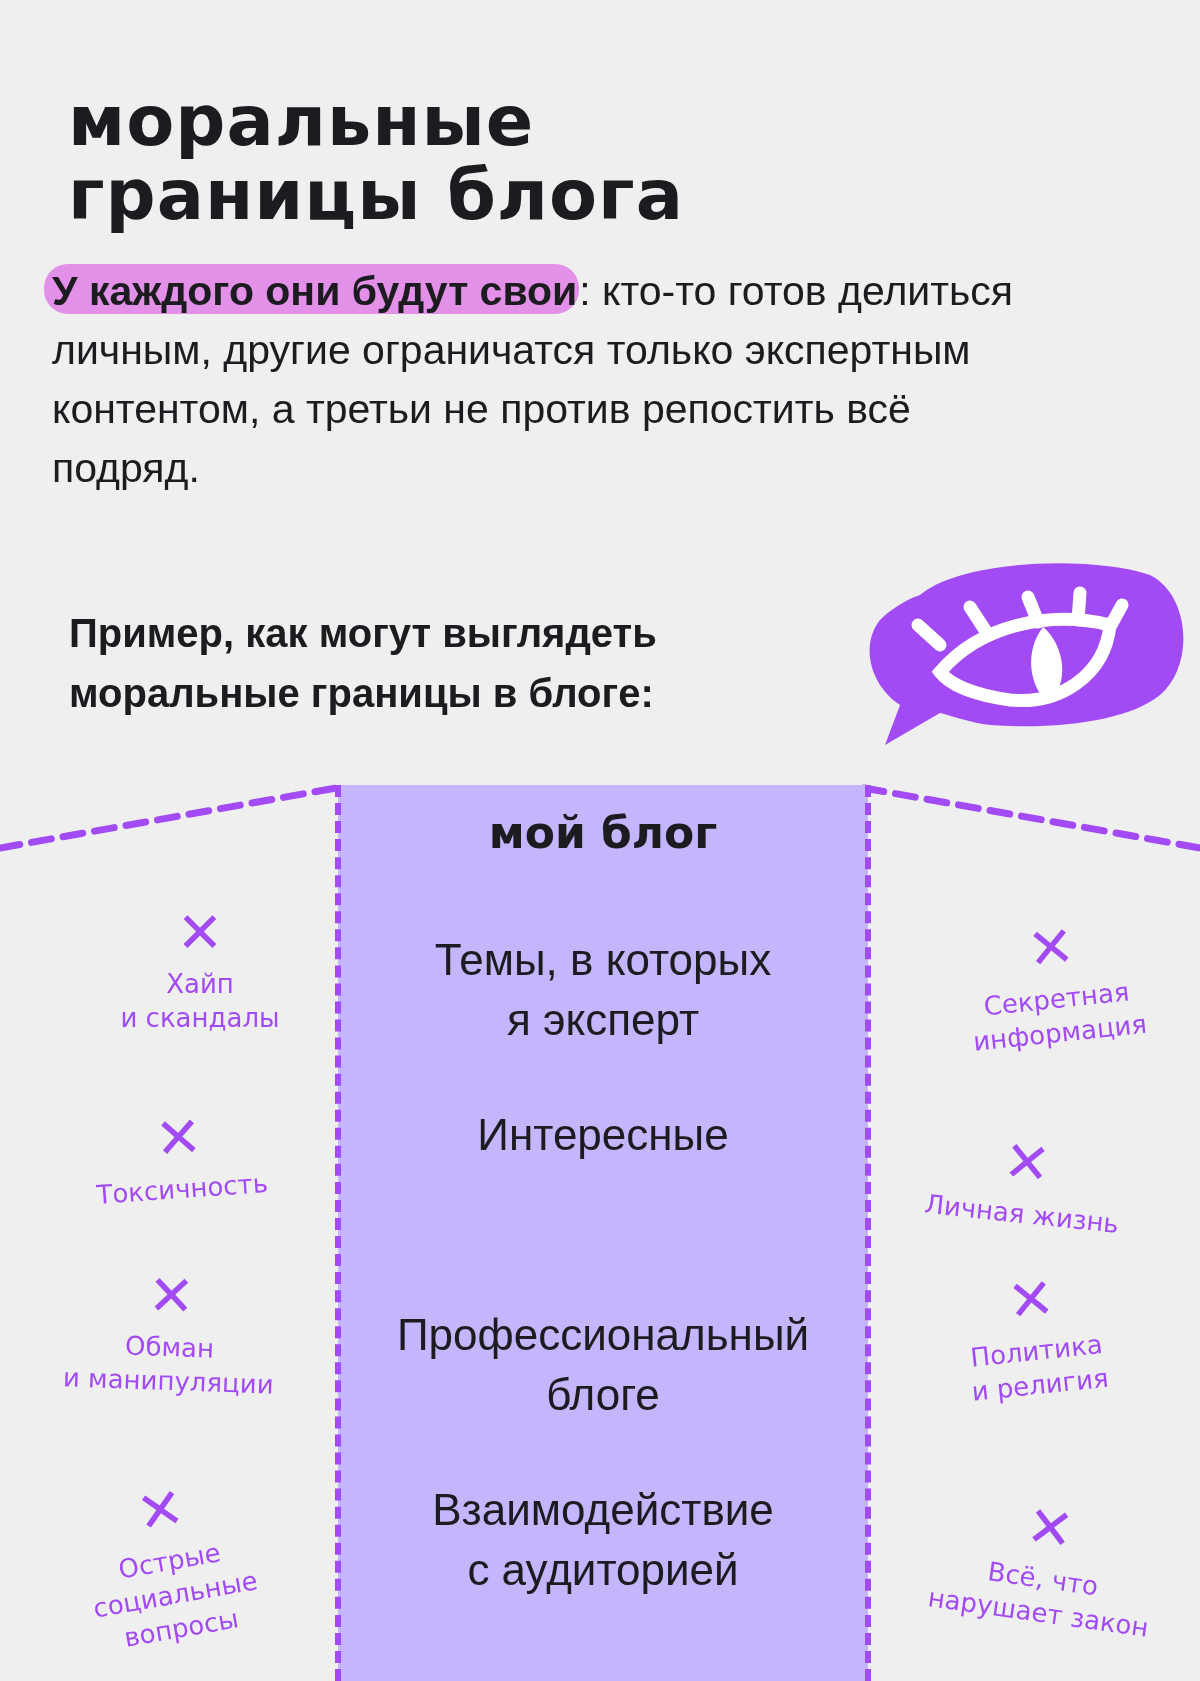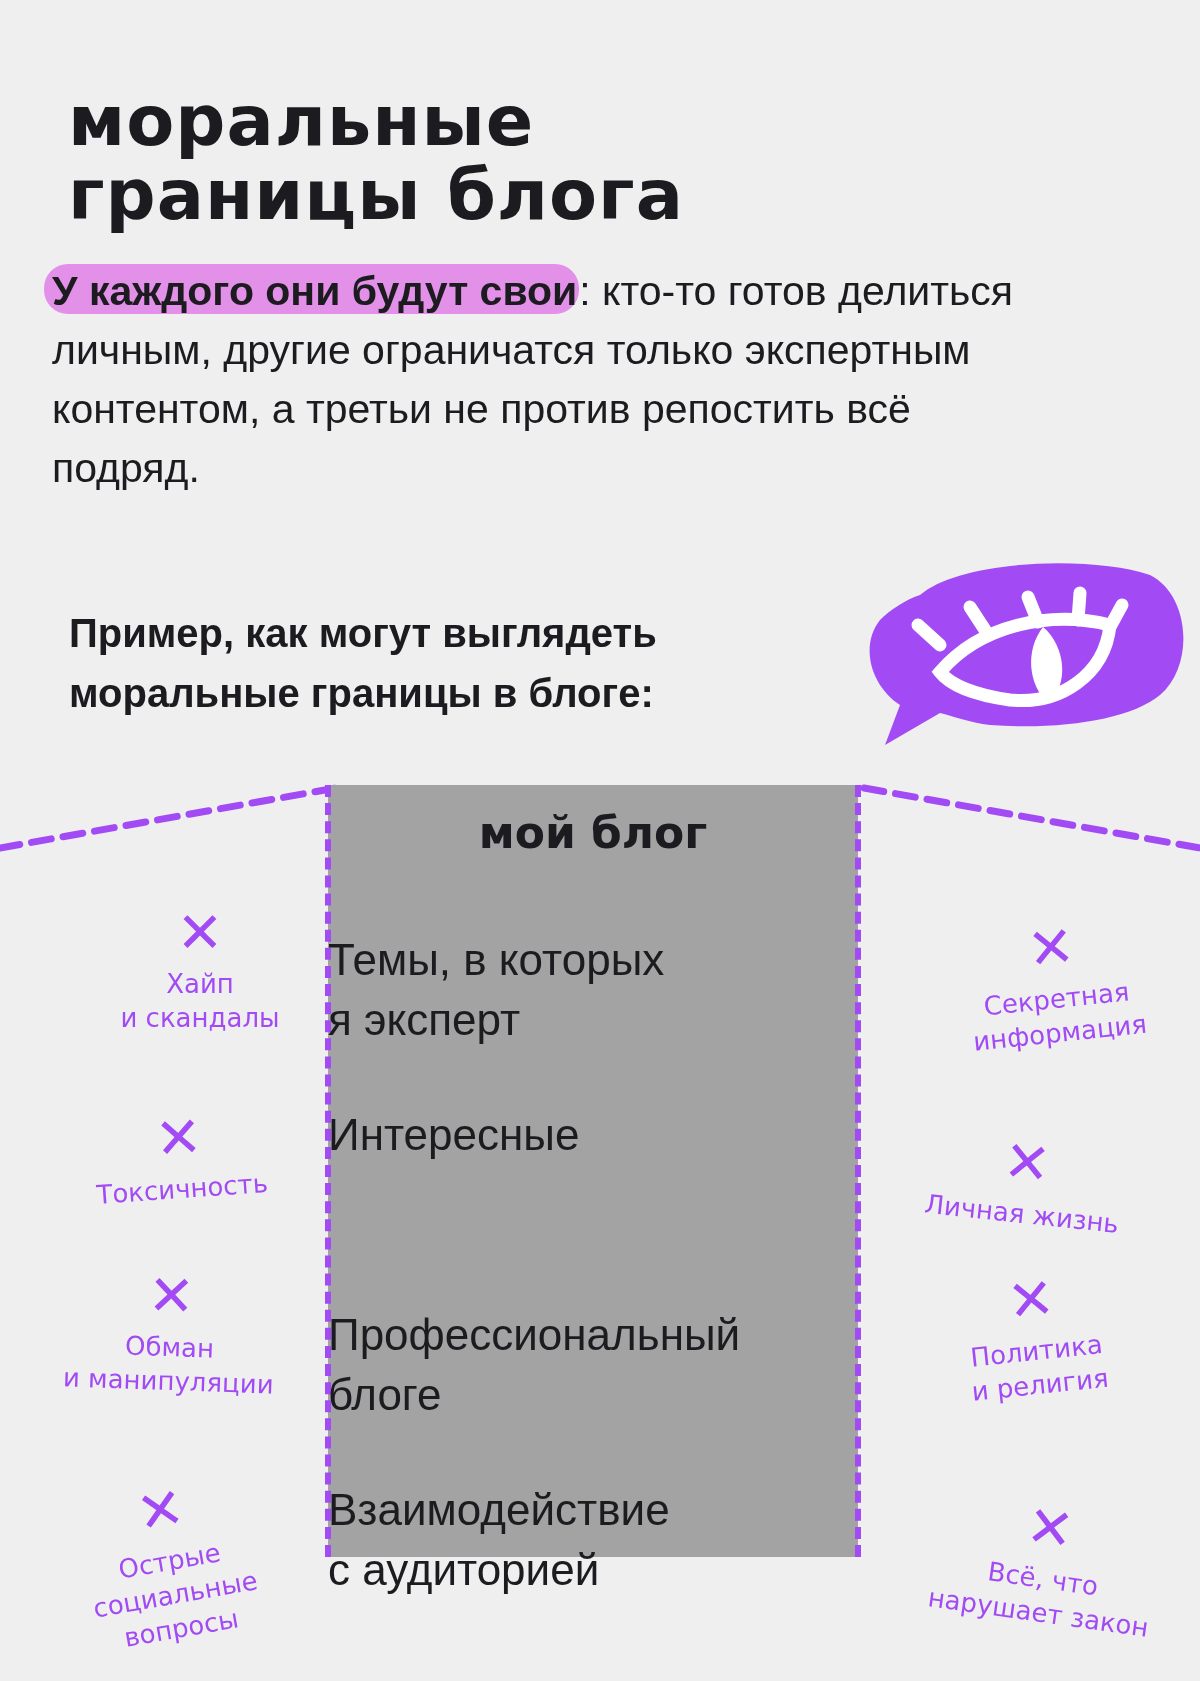--- a/index.html
+++ b/index.html
@@ -23,35 +23,35 @@
     background: #e290e8; border-radius: 24px;
     padding: 4px 2px 0 8px; margin-left: -8px; font-weight: bold;
   }
   .subtitle {
     position: absolute; left: 52px; top: 603px;
     font-size: 40px; line-height: 60px; font-weight: bold; color: #1c1b1f; margin-left: 17px;
   }
   .bubble { position: absolute; left: 860px; top: 555px; width: 330px; height: 190px; }
   .lines { position: absolute; left: 0; top: 780px; width: 1200px; height: 120px; }
   .center-col {
-    position: absolute; left: 328px; top: 785px; width: 530px; height: 772px;
-    background: #a3a3a3;
+    position: absolute; left: 338px; top: 785px; width: 530px; height: 896px;
+    background: #c4b5fd;
   }
   .center-col .edge {
     position: absolute; top: 0; width: 0; height: 100%;
     border-left: 6px dashed #a24bf4;
   }
   .center-col .edge.l { left: -3px; }
   .center-col .edge.r { right: -3px; }
   .col-title {
     position: absolute; left: 0; right: 0; top: 22px; text-align: center;
     font-family: "DejaVu Sans", sans-serif; font-weight: bold; font-size: 44px; color: #1c1b1f;
   }
   .col-item {
-    position: absolute; left: 0; right: 0; text-align: left;
+    position: absolute; left: 0; right: 0; text-align: center;
     font-size: 44px; line-height: 60px; color: #1c1b1f;
   }
   .no-item {
     position: absolute; text-align: center; color: #a24bf4;
     font-family: "DejaVu Sans", sans-serif; font-size: 26px; line-height: 34px;
     transform-origin: center;
   }
   .no-item .x {
     display: block; font-size: 56px; line-height: 56px; margin-bottom: 6px; font-weight: normal;
   }

